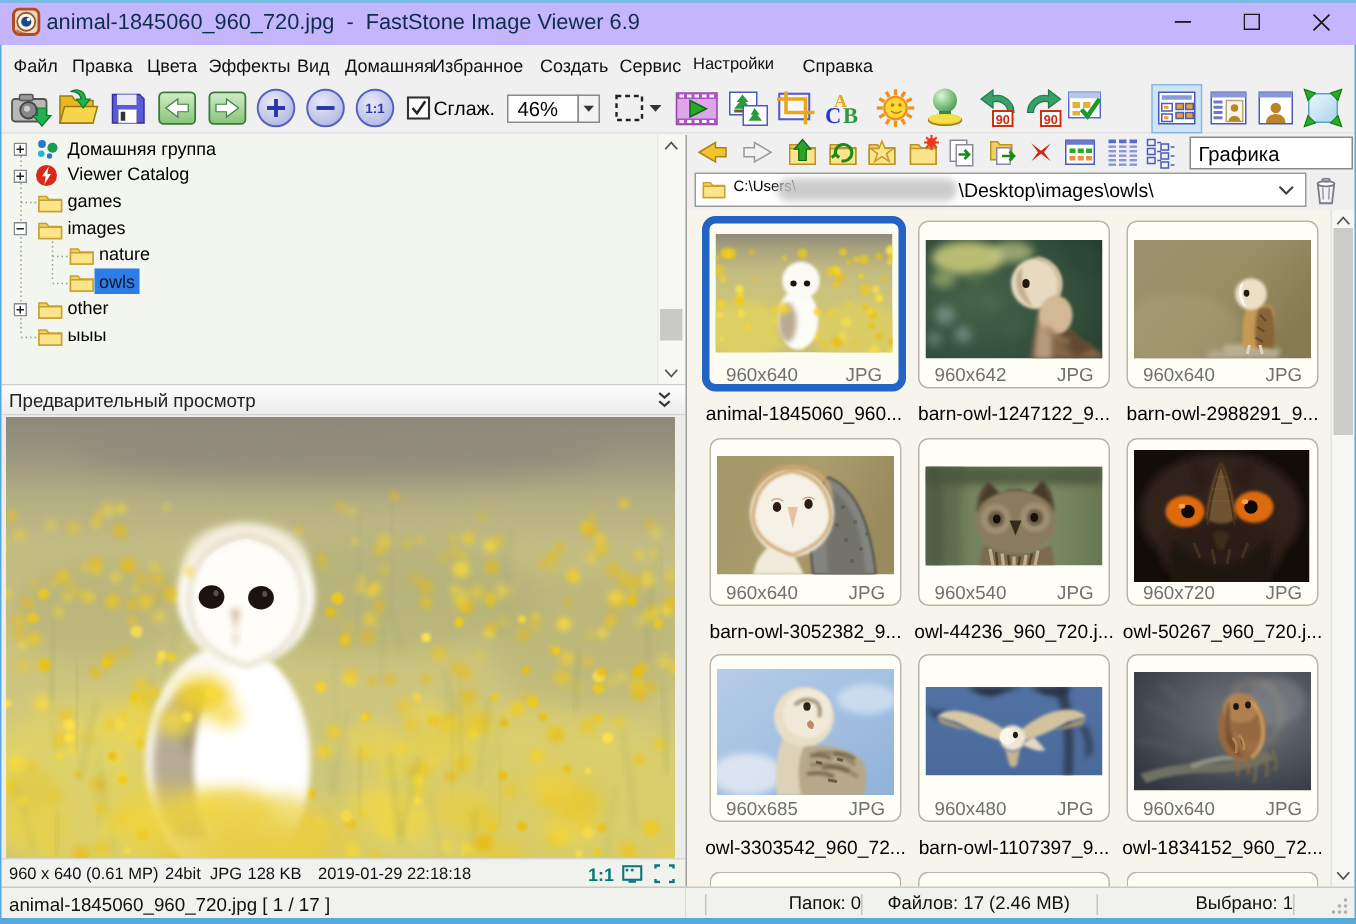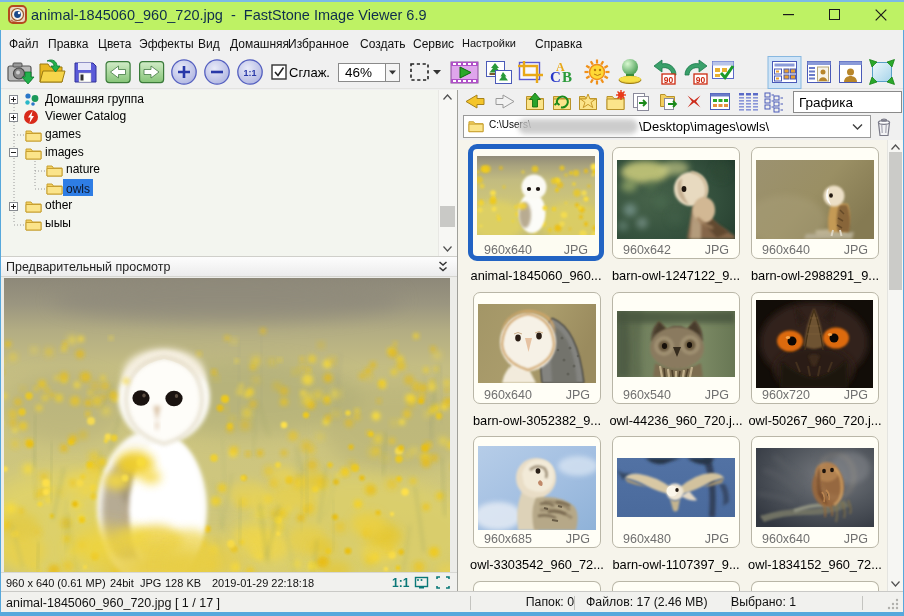--- a/index.html
+++ b/index.html
@@ -1,16 +1,16 @@
 <!DOCTYPE html>
 <html><head><meta charset="utf-8"><style>
 *{margin:0;padding:0;box-sizing:border-box}
 html,body{width:904px;height:616px;overflow:hidden;font-family:"Liberation Sans",sans-serif;background:#f0f0f0}
 .abs{position:absolute}
-.titlebar{position:absolute;left:0;top:0;width:904px;height:30px;background:#bef264}
+.titlebar{position:absolute;left:0;top:0;width:904px;height:30px;background:#c4b5fd}
 .titletext{position:absolute;left:31px;top:7px;font-size:14.5px;color:#0e2d4d;white-space:pre}
 .treepanel{position:absolute;left:1px;top:90px;width:456px;height:167px;background:#f3f5ef;border-bottom:1px solid #cfcfca;overflow:hidden}
 .titem{position:absolute;font-size:12px;color:#000;white-space:pre}
 .prevhdr{position:absolute;left:1px;top:257px;width:456px;height:20px;background:linear-gradient(#fdfdfd,#ececec);border-bottom:1px solid #d5d5d0;font-size:12.5px;color:#222;line-height:20px;padding-left:5px}
 .infobar{position:absolute;left:1px;top:572px;width:456px;height:19px;background:#f1f1ee;border-top:1px solid #d8d8d4;font-size:12px;color:#111;line-height:20px;white-space:pre}
 .namebar{position:absolute;left:1px;top:591px;width:456px;height:21px;background:#f1f1ee;border-top:1px solid #c9c9c6;font-size:12.5px;color:#111;line-height:22px;padding-left:5px}
 .statusbar{position:absolute;left:457px;top:591px;width:446px;height:21px;background:#f1f1ee;border-top:1px solid #c9c9c6;font-size:12.3px;color:#111}
 .card{position:absolute;width:128px;height:112px;background:#fffef6;border:1px solid #b9b6a7;border-radius:7px}
 .dimtxt{position:absolute;font-size:12.5px;color:#707070;white-space:pre}
 .fname{position:absolute;font-size:12.8px;color:#000;text-align:center;white-space:nowrap}
@@ -1270,23 +1270,23 @@
     <path d="M0.5 5.5 L4.5 1 L8.5 5.5" fill="none" stroke="#505050" stroke-width="1.2"></path>
   </svg>
 <svg class="abs" style="left:891px;top:581px" width="9" height="6">
     <path d="M0.5 0.5 L4.5 5 L8.5 0.5" fill="none" stroke="#505050" stroke-width="1.2"></path>
   </svg>
 <div class="abs" style="left:889px;top:152px;width:13px;height:138px;background:#cbcbc8"></div>
 <div class="statusbar">
 <div class="sep" style="left:13px"></div>
 <div class="abs" style="left:13px;top:3px;width:104px;text-align:right">Папок: 0</div>
 <div class="sep" style="left:117px"></div>
-<div class="abs" style="left:129px;top:3px;width:157px;text-align:left">Файлов: 17 (2.46 МВ)</div>
+<div class="abs" style="left:117px;top:3px;width:157px;text-align:center">Файлов: 17 (2.46 МВ)</div>
 <div class="sep" style="left:274px"></div>
-<div class="abs" style="left:274px;top:3px;width:131px;text-align:left">Выбрано: 1</div>
+<div class="abs" style="left:274px;top:3px;width:131px;text-align:right">Выбрано: 1</div>
 <div class="sep" style="left:405px"></div>
 <svg class="abs" style="left:430px;top:6px" width="12" height="12">
       <g fill="#b0b0ac">
         <circle cx="10" cy="2" r="1.2"></circle>
         <circle cx="6" cy="6" r="1.2"></circle>
         <circle cx="10" cy="6" r="1.2"></circle>
         <circle cx="2" cy="10" r="1.2"></circle>
         <circle cx="6" cy="10" r="1.2"></circle>
         <circle cx="10" cy="10" r="1.2"></circle>
       </g>

